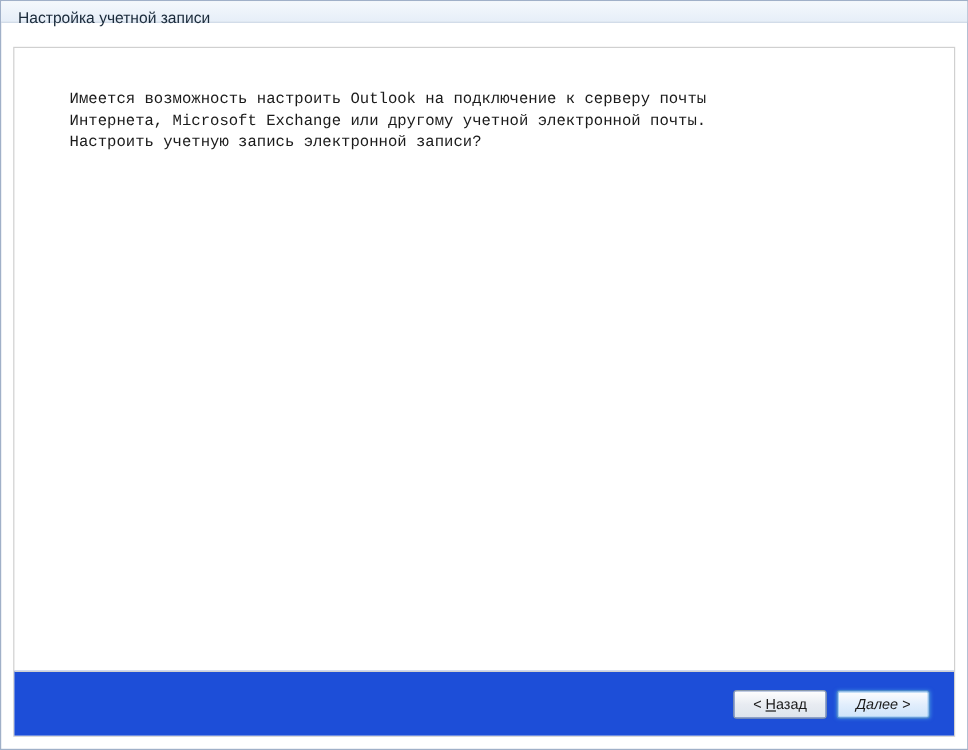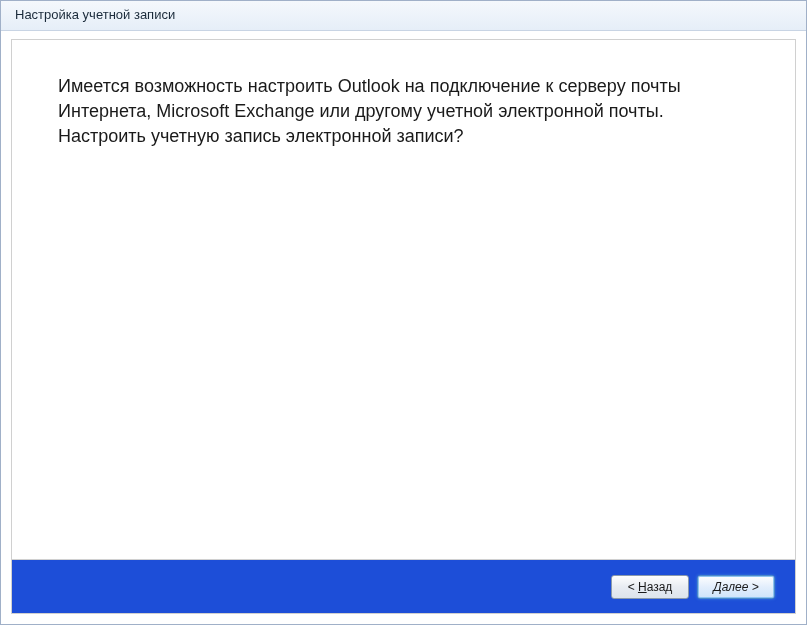--- a/index.html
+++ b/index.html
@@ -12,21 +12,21 @@
       overflow: hidden;
     }
     .window {
       width: 807px;
       height: 625px;
       background: #ffffff;
       border: 1px solid #a0b0c8;
       position: relative;
     }
     .titlebar {
-      height: 30px;
+      height: 18px;
       background: linear-gradient(to bottom, #f4f8fc 0%, #e6eef8 100%);
       border-bottom: 1px solid #c8d4e4;
       padding: 6px 14px;
       color: #1a2a3a;
       font-size: 13px;
     }
     .content-frame {
       position: absolute;
       top: 38px;
       left: 10px;
@@ -43,23 +43,24 @@
     .header-title {
       font-weight: bold;
       font-size: 13px;
       color: #1a1a1a;
     }
     .body-section {
       padding: 34px 46px;
     }
     .description {
       color: #1a1a1a;
-      font-size: 18px;
+      font-size: 13px;
       line-height: 1.4;
       margin-bottom: 40px;
+      font-family: Liberation Mono, monospace;
     }
     .radio-group {
       padding-left: 14px;
     }
     .radio-row {
       display: flex;
       align-items: center;
       margin-bottom: 14px;
       cursor: pointer;
     }

